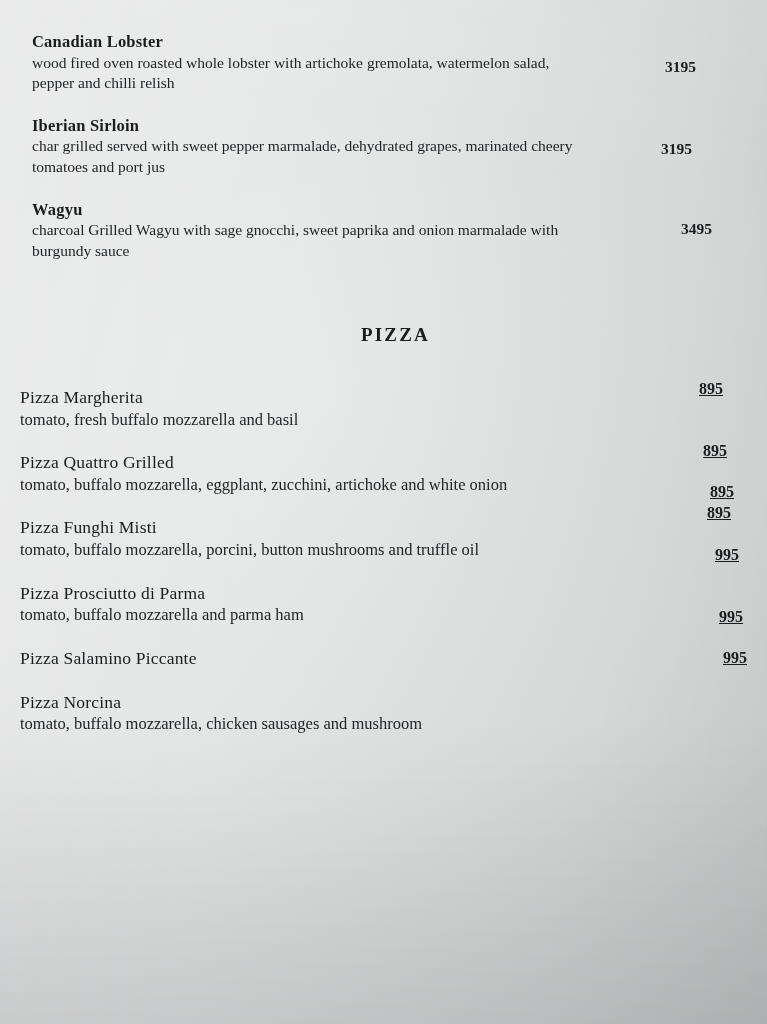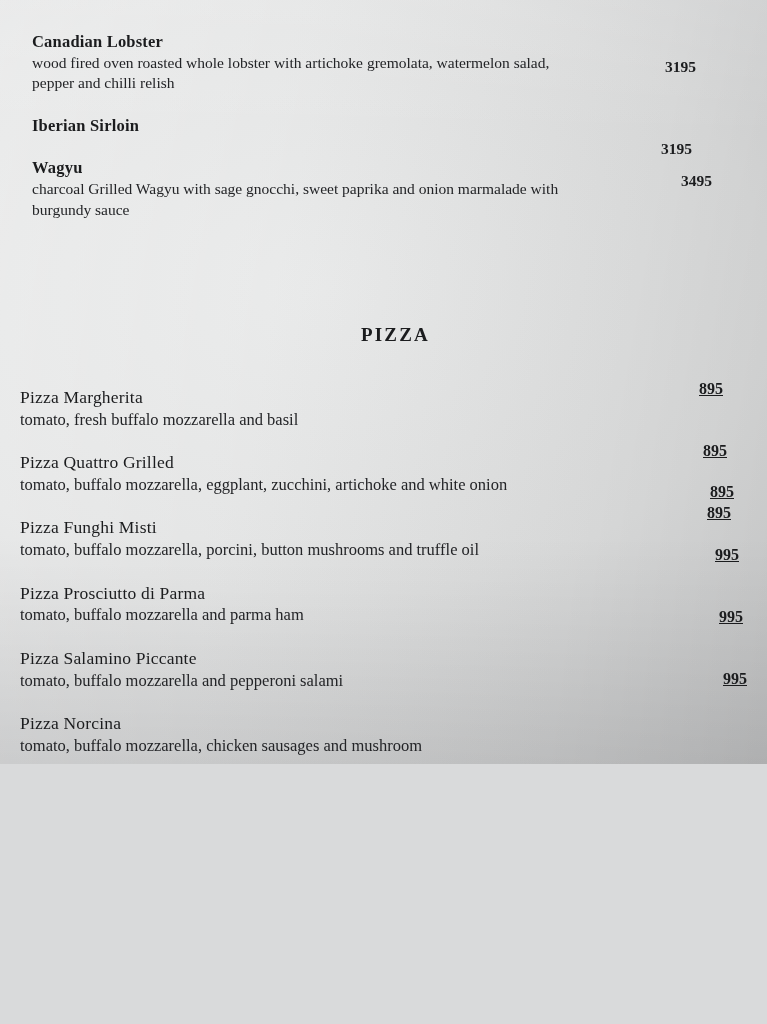--- a/index.html
+++ b/index.html
@@ -11,21 +11,21 @@
     height: 1024px;
     overflow: hidden;
     background: #d9dadb;
     font-family: "Liberation Serif", serif;
     color: #1b1c1e;
   }
   
   .page {
     position: relative;
     width: 767px;
-    height: 764px;
+    height: 1024px;
     background:
       radial-gradient(ellipse 130% 90% at 42% 38%, #e9eaea 0%, #e2e3e3 45%, #d4d5d6 78%, #c9cacb 100%);
   }
   .page:before {
     content: "";
     position: absolute;
     inset: 0;
     background: linear-gradient(100deg, rgba(255,255,255,0.28) 0%, rgba(255,255,255,0.06) 35%, rgba(0,0,0,0.05) 75%, rgba(0,0,0,0.10) 100%);
     pointer-events: none;
   }
@@ -66,21 +66,21 @@
     color: #232427;
   }
   .main-item .price {
     position: absolute;
     right: 0;
     font-weight: bold;
     font-size: 15.5px;
   }
   .m0 .price { top: 26px; right: 36px; }
   .m1 .price { top: 24px; right: 40px; }
-  .m2 .price { top: 14px;  right: 20px; }
+  .m2 .price { top: 20px;  right: 20px; }
 
   
   .section-title {
     position: absolute;
     top: 324px;
     left: 12px;
     width: 767px;
     text-align: center;
     font-weight: bold;
     font-size: 19px;
@@ -133,20 +133,21 @@
     <div class="mains">
 
       <div class="main-item m0">
         <div class="name">Canadian Lobster</div>
         <div class="desc">wood fired oven roasted whole lobster with artichoke gremolata, watermelon salad, pepper and chilli relish</div>
         <div class="price">3195</div>
       </div>
 
       <div class="main-item m1">
         <div class="name">Iberian Sirloin</div>
+        <div class="desc">char grilled served with sweet pepper marmalade, dehydrated grapes, marinated cheery tomatoes and port jus</div>
         <div class="price">3195</div>
       </div>
 
       <div class="main-item m2">
         <div class="name">Wagyu</div>
         <div class="desc">charcoal Grilled Wagyu with sage gnocchi, sweet paprika and onion marmalade with burgundy sauce</div>
         <div class="price">3495</div>
       </div>
 
     </div>
@@ -178,21 +179,20 @@
       </div>
 
       <div class="pizza-item p4">
         <div class="name">Pizza Prosciutto di Parma</div>
         <div class="desc">tomato, buffalo mozzarella and parma ham</div>
         <div class="price">995</div>
       </div>
 
       <div class="pizza-item p5">
         <div class="name">Pizza Salamino Piccante</div>
-        <div class="desc">tomato, buffalo mozzarella and pepperoni salami</div>
         <div class="price">995</div>
       </div>
 
       <div class="pizza-item p6">
         <div class="name">Pizza Norcina</div>
         <div class="desc">tomato, buffalo mozzarella, chicken sausages and mushroom</div>
         <div class="price">995</div>
       </div>
 
     </div>

